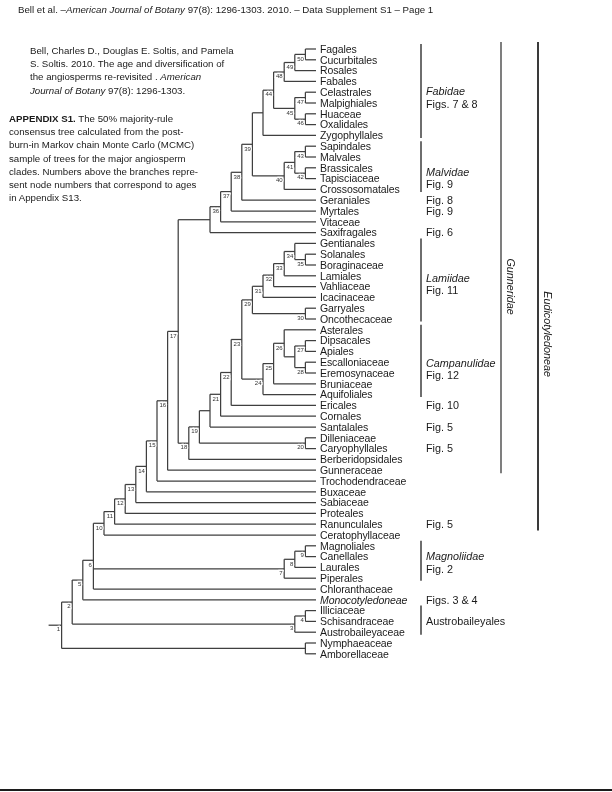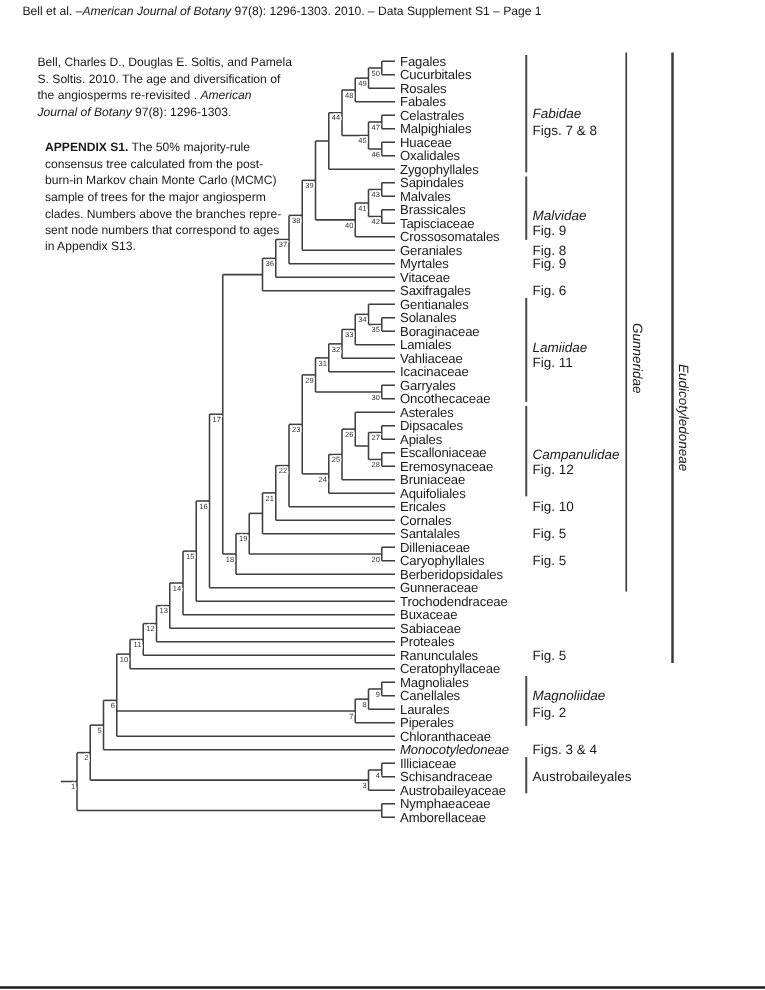--- a/index.html
+++ b/index.html
@@ -1,21 +1,21 @@
 <!DOCTYPE html>
 <html><head>
 <meta charset="utf-8">
 <style>
   html,body{margin:0;padding:0;}
   body{width:612px;height:792px;background:#ffffff;position:relative;overflow:hidden;
        font-family:"Liberation Sans","DejaVu Sans",sans-serif;color:#1a1a1a;}
   .header-line{position:absolute;left:18px;top:4px;font-size:9.7px;white-space:nowrap;}
   .citation-block{position:absolute;left:30px;top:44px;width:240px;font-size:9.7px;
        line-height:13.2px;white-space:pre-line;}
-  .appendix-block{position:absolute;left:36px;top:112px;width:250px;font-size:9.7px;
+  .appendix-block{position:absolute;left:9px;top:112px;width:250px;font-size:9.7px;
        line-height:13.2px;white-space:pre-line;}
   .ital{font-style:italic;}
   .bold{font-weight:bold;}
   #tree-svg{position:absolute;left:0;top:0;}
   .page-bottom-line{position:absolute;left:0;top:789px;width:612px;height:1.5px;background:#1c1c1c;}
 </style>
 </head>
 <body>
 
 <div class="header-line"><span>Bell et al. –</span><span class="ital">American Journal of Botany</span><span> 97(8): 1296-1303. 2010. – Data Supplement S1 – Page 1</span></div>

